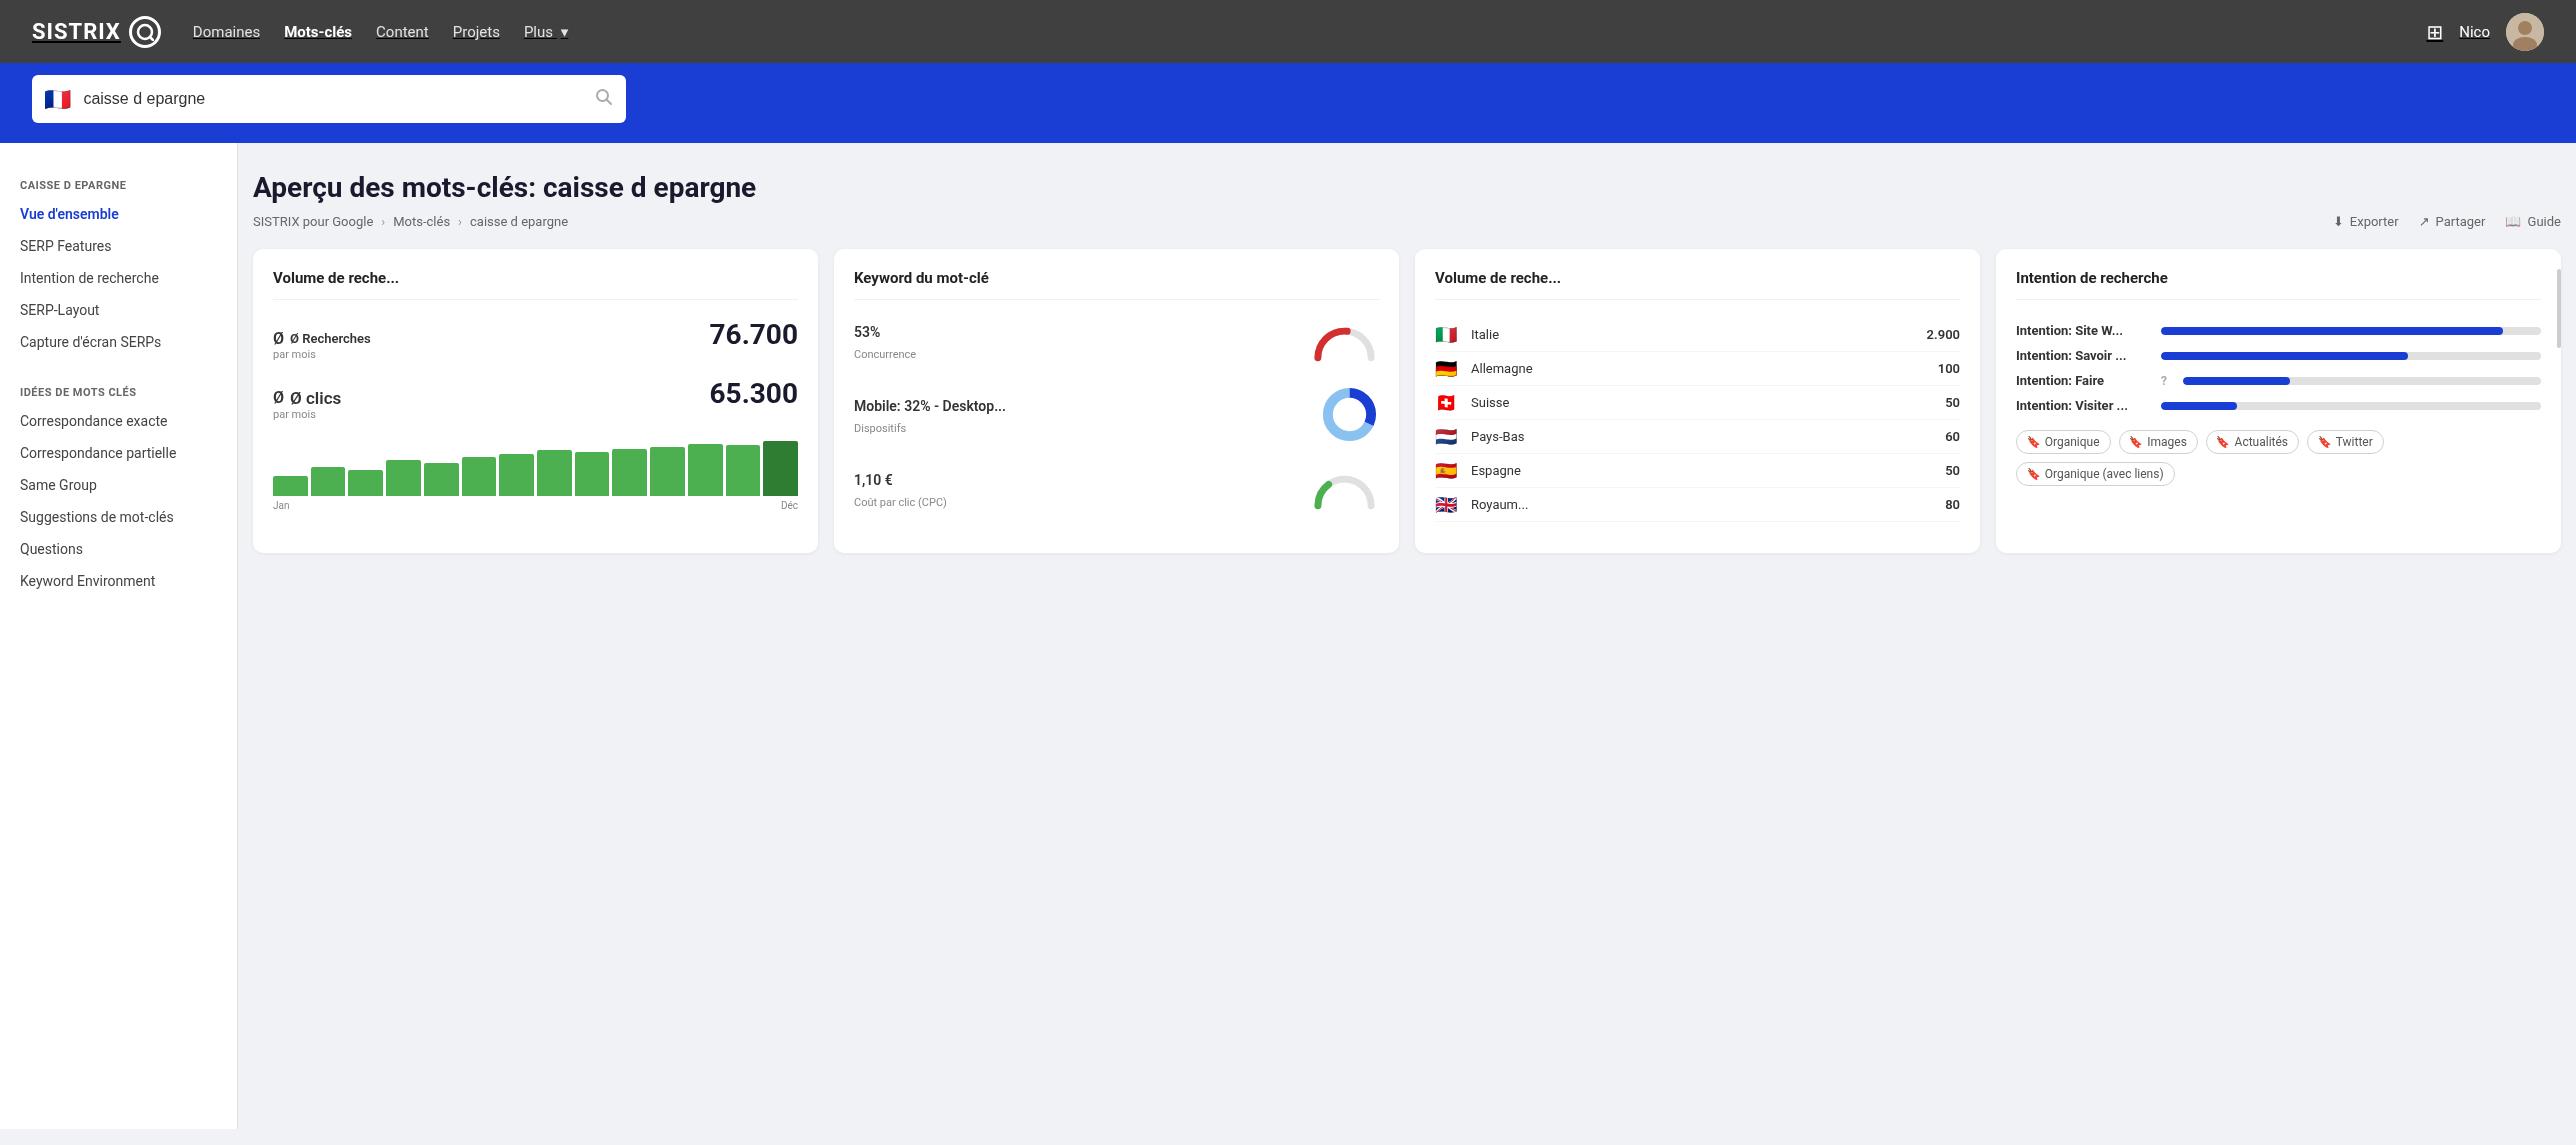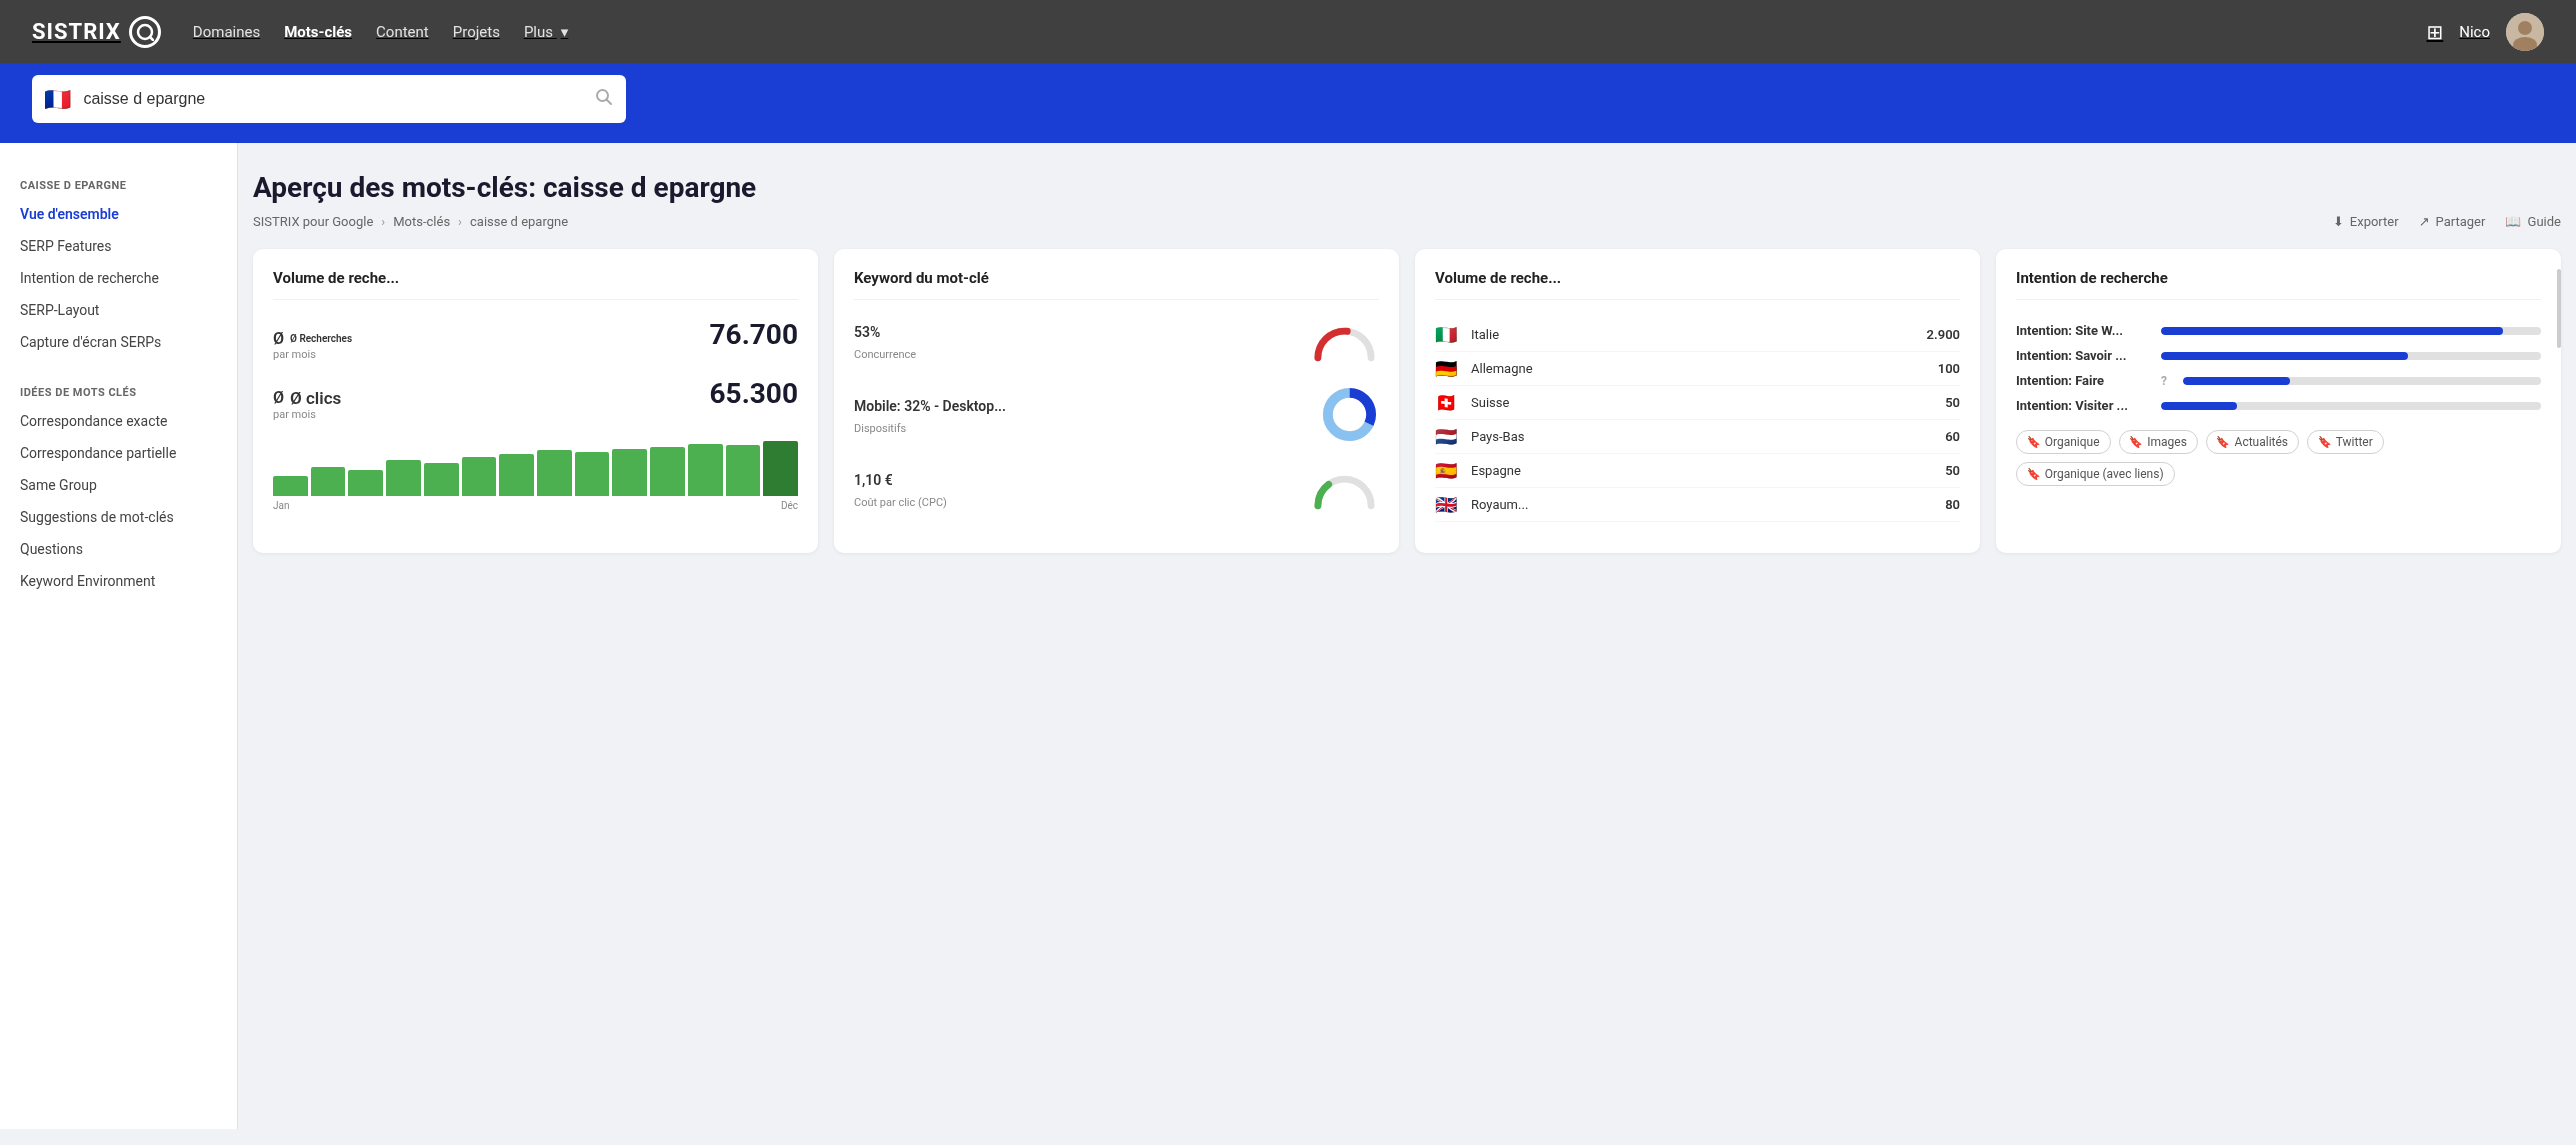--- a/index.html
+++ b/index.html
@@ -222,21 +222,21 @@
 
     <div class="cards-row">
 
       <div class="card">
         <div class="card-title">Volume de reche...</div>
         <div class="metric-row">
           <div style="display:flex;justify-content:space-between;align-items:baseline;">
             <div>
               <div class="metric-label">
                 <span style="font-size:16px;">Ø</span>
-                <span style="font-weight:600;font-size:10px;">Ø Recherches</span>
+                <span style="font-weight:600;font-size:13px;">Ø Recherches</span>
               </div>
               <div class="metric-sub">par mois</div>
             </div>
             <div class="metric-value">76.700</div>
           </div>
         </div>
         <div class="metric-row">
           <div style="display:flex;justify-content:space-between;align-items:baseline;">
             <div>
               <div class="metric-label">

